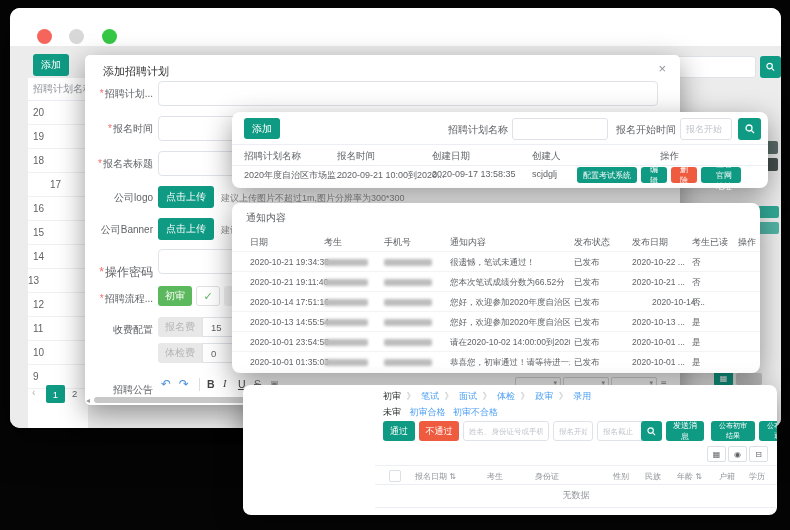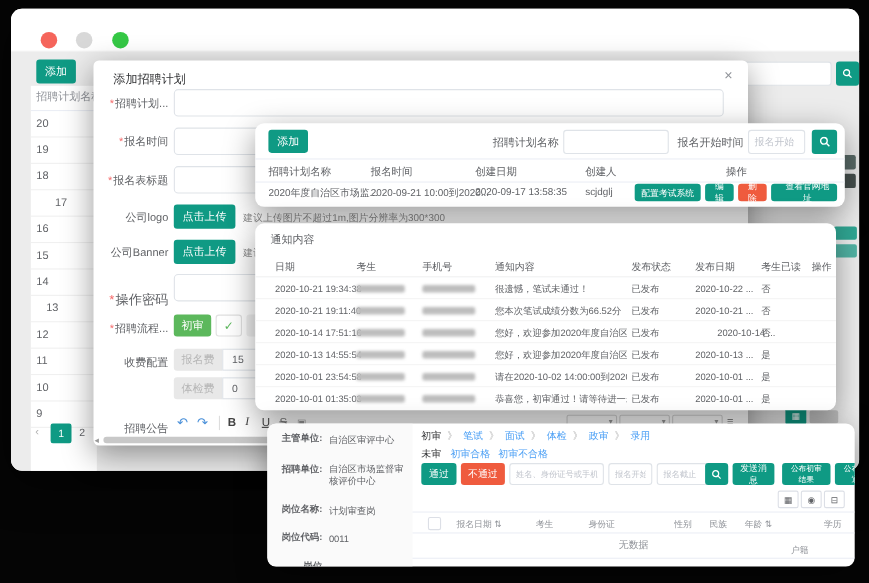--- a/index.html
+++ b/index.html
@@ -52,21 +52,21 @@
   <div class="abs" style="left:28px;top:78px;width:60px;height:350px;background:#fff;overflow:hidden;">
     <div style="height:22px;border-bottom:1px solid #ebeef5;font-size:10px;line-height:22px;padding-left:5px;
                 white-space:nowrap;" class="thead">招聘计划名称</div>
     <div style="height:23px;border-bottom:1px solid #f0f0f0;font-size:10px;line-height:23px;padding-left:5px;color:#606266;">20</div>
     <div style="height:23px;border-bottom:1px solid #f0f0f0;font-size:10px;line-height:23px;padding-left:5px;color:#606266;">19</div>
     <div style="height:23px;border-bottom:1px solid #f0f0f0;font-size:10px;line-height:23px;padding-left:5px;color:#606266;">18</div>
     <div style="height:23px;border-bottom:1px solid #f0f0f0;font-size:10px;line-height:23px;padding-left:22px;color:#606266;">17</div>
     <div style="height:23px;border-bottom:1px solid #f0f0f0;font-size:10px;line-height:23px;padding-left:5px;color:#606266;">16</div>
     <div style="height:23px;border-bottom:1px solid #f0f0f0;font-size:10px;line-height:23px;padding-left:5px;color:#606266;">15</div>
     <div style="height:23px;border-bottom:1px solid #f0f0f0;font-size:10px;line-height:23px;padding-left:5px;color:#606266;">14</div>
-    <div style="height:23px;border-bottom:1px solid #f0f0f0;font-size:10px;line-height:23px;padding-left:14px;color:#606266;">13</div>
+    <div style="height:23px;border-bottom:1px solid #f0f0f0;font-size:10px;line-height:23px;padding-left:0;color:#606266;">13</div>
     <div style="height:23px;border-bottom:1px solid #f0f0f0;font-size:10px;line-height:23px;padding-left:5px;color:#606266;">12</div>
     <div style="height:23px;border-bottom:1px solid #f0f0f0;font-size:10px;line-height:23px;padding-left:5px;color:#606266;">11</div>
     <div style="height:23px;border-bottom:1px solid #f0f0f0;font-size:10px;line-height:23px;padding-left:5px;color:#606266;">10</div>
     <div style="height:23px;border-bottom:1px solid #f0f0f0;font-size:10px;line-height:23px;padding-left:5px;color:#606266;">9</div>
   </div>
   <span class="abs" style="left:32px;top:387px;font-size:10px;color:#b0b0b0;">‹</span>
   <div class="abs" style="left:46px;top:385px;width:19px;height:18px;background:#0f9a84;border-radius:2px;
         color:#fff;font-size:9.5px;display:flex;align-items:center;justify-content:center;">1</div>
   <span class="abs" style="left:72px;top:388px;font-size:9.5px;color:#606266;">2</span>
 
@@ -165,21 +165,21 @@
       <span class="ncell thead" style="left:428px;font-size:9.5px;">操作</span>
     </div>
     <div class="abs" style="left:0;top:52px;width:100%;height:22px;">
       <span class="ncell" style="left:12px;font-size:9px;">2020年度自治区市场监...</span>
       <span class="ncell" style="left:105px;font-size:9px;">2020-09-21 10:00到2020...</span>
       <span class="ncell" style="left:200px;font-size:9px;">2020-09-17 13:58:35</span>
       <span class="ncell" style="left:300px;font-size:9px;">scjdglj</span>
       <button class="teal-btn" style="position:absolute;left:345px;top:3px;width:60px;height:16px;font-size:8px;">配置考试系统</button>
       <button class="teal-btn" style="position:absolute;left:409px;top:3px;width:26px;height:16px;font-size:8px;">编辑</button>
       <button class="red-btn" style="position:absolute;left:439px;top:3px;width:26px;height:16px;font-size:8px;">删除</button>
-      <button class="teal-btn" style="position:absolute;left:469px;top:3px;width:60px;height:16px;font-size:8px;padding-left:12px;">查看官网地址</button>
+      <button class="teal-btn" style="position:absolute;left:469px;top:3px;width:40px;height:16px;font-size:8px;padding-left:12px;">查看官网地址</button>
     </div>
   </div>
 
   <div class="card" style="left:232px;top:203px;width:528px;height:170px;">
     <div class="abs" style="left:14px;top:8px;font-size:10px;color:#606266;">通知内容</div>
     <div class="abs" style="left:0;top:28px;width:100%;height:20px;border-bottom:1px solid #ebeef5;">
       <span class="ncell thead" style="left:18px;font-size:9px;">日期</span>
       <span class="ncell thead" style="left:92px;font-size:9px;">考生</span>
       <span class="ncell thead" style="left:152px;font-size:9px;">手机号</span>
       <span class="ncell thead" style="left:218px;font-size:9px;">通知内容</span>
@@ -238,31 +238,20 @@
       <span class="abs blur-block" style="left:92px;top:7px;width:44px;height:7px;"></span>
       <span class="abs blur-block" style="left:152px;top:7px;width:48px;height:7px;"></span>
       <span class="ncell" style="left:218px;width:120px;overflow:hidden;">恭喜您，初审通过！请等待进一步通知</span>
       <span class="ncell" style="left:342px;">已发布</span>
       <span class="ncell" style="left:400px;">2020-10-01 ...</span>
       <span class="ncell" style="left:460px;">是</span>
     </div>
   </div>
 
   <div class="card" style="left:243px;top:385px;width:534px;height:130px;overflow:hidden;">
-    <div class="abs" style="left:0;top:0;width:132px;height:130px;background:#fafafa;">
-      <div class="abs thead" style="left:4px;top:8px;width:46px;text-align:right;font-size:8.5px;color:#606266;font-weight:bold;">主管单位:</div>
-      <div class="abs" style="left:56px;top:10px;width:72px;font-size:8.5px;color:#606266;">自治区审评中心</div>
-      <div class="abs" style="left:4px;top:36px;width:46px;text-align:right;font-size:8.5px;color:#606266;font-weight:bold;">招聘单位:</div>
-      <div class="abs" style="left:56px;top:36px;width:72px;font-size:8.5px;color:#606266;line-height:1.3;">自治区市场监督审核评价中心</div>
-      <div class="abs" style="left:4px;top:72px;width:46px;text-align:right;font-size:8.5px;color:#606266;font-weight:bold;">岗位名称:</div>
-      <div class="abs" style="left:56px;top:74px;width:72px;font-size:8.5px;color:#606266;">计划审查岗</div>
-      <div class="abs" style="left:4px;top:98px;width:46px;text-align:right;font-size:8.5px;color:#606266;font-weight:bold;">岗位代码:</div>
-      <div class="abs" style="left:56px;top:100px;width:72px;font-size:8.5px;color:#606266;">0011</div>
-      <div class="abs" style="left:4px;top:124px;width:46px;text-align:right;font-size:8.5px;color:#606266;font-weight:bold;">岗位</div>
-    </div>
 
     <div class="abs" style="left:140px;top:5px;font-size:9px;white-space:nowrap;">
       <span style="color:#303133;cursor:pointer;">初审</span>
       <span style="color:#b0b0b0;margin:0 3px;">》</span>
       <span style="color:#4a9ff5;cursor:pointer;">笔试</span>
       <span style="color:#b0b0b0;margin:0 3px;">》</span>
       <span style="color:#4a9ff5;cursor:pointer;">面试</span>
       <span style="color:#b0b0b0;margin:0 3px;">》</span>
       <span style="color:#4a9ff5;cursor:pointer;">体检</span>
       <span style="color:#b0b0b0;margin:0 3px;">》</span>
@@ -296,19 +285,19 @@
     <div class="mini-ic" style="left:506px;top:61px;">⊟</div>
 
     <div class="abs" style="left:132px;top:80px;width:402px;height:18px;border-top:1px solid #ebeef5;border-bottom:1px solid #ebeef5;">
       <span class="abs" style="left:14px;top:4px;width:10px;height:10px;border:1px solid #dcdfe6;border-radius:2px;background:#fff;"></span>
       <span class="abs thead" style="left:40px;top:5px;font-size:8px;"><span>报名日期</span> <span>⇅</span></span>
       <span class="abs thead" style="left:112px;top:5px;font-size:8px;">考生</span>
       <span class="abs thead" style="left:160px;top:5px;font-size:8px;">身份证</span>
       <span class="abs thead" style="left:238px;top:5px;font-size:8px;">性别</span>
       <span class="abs thead" style="left:270px;top:5px;font-size:8px;">民族</span>
       <span class="abs thead" style="left:302px;top:5px;font-size:8px;"><span>年龄</span> <span>⇅</span></span>
-      <span class="abs thead" style="left:344px;top:5px;font-size:8px;margin-top:24px;">户籍</span>
+      <span class="abs thead" style="left:344px;top:5px;font-size:8px;">户籍</span>
       <span class="abs thead" style="left:374px;top:5px;font-size:8px;">学历</span>
     </div>
     <div class="abs thead" style="left:132px;top:99px;width:402px;height:23px;border-bottom:1px solid #ebeef5;text-align:center;font-size:9px;line-height:23px;">无数据</div>
   </div>
 
 </div>
 
 </body></html>

